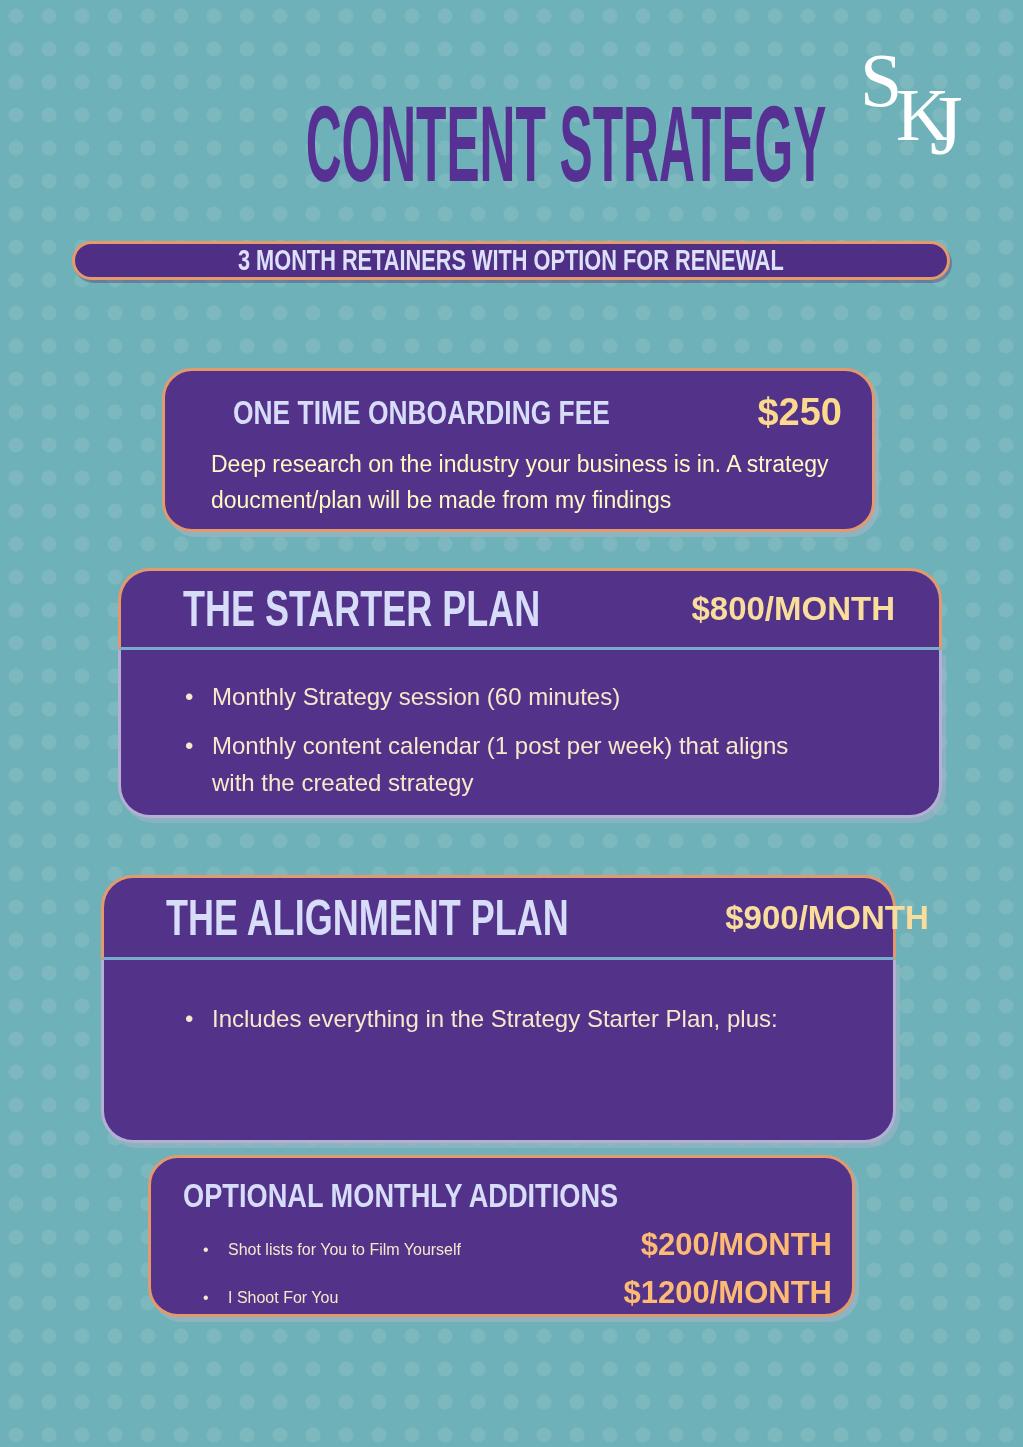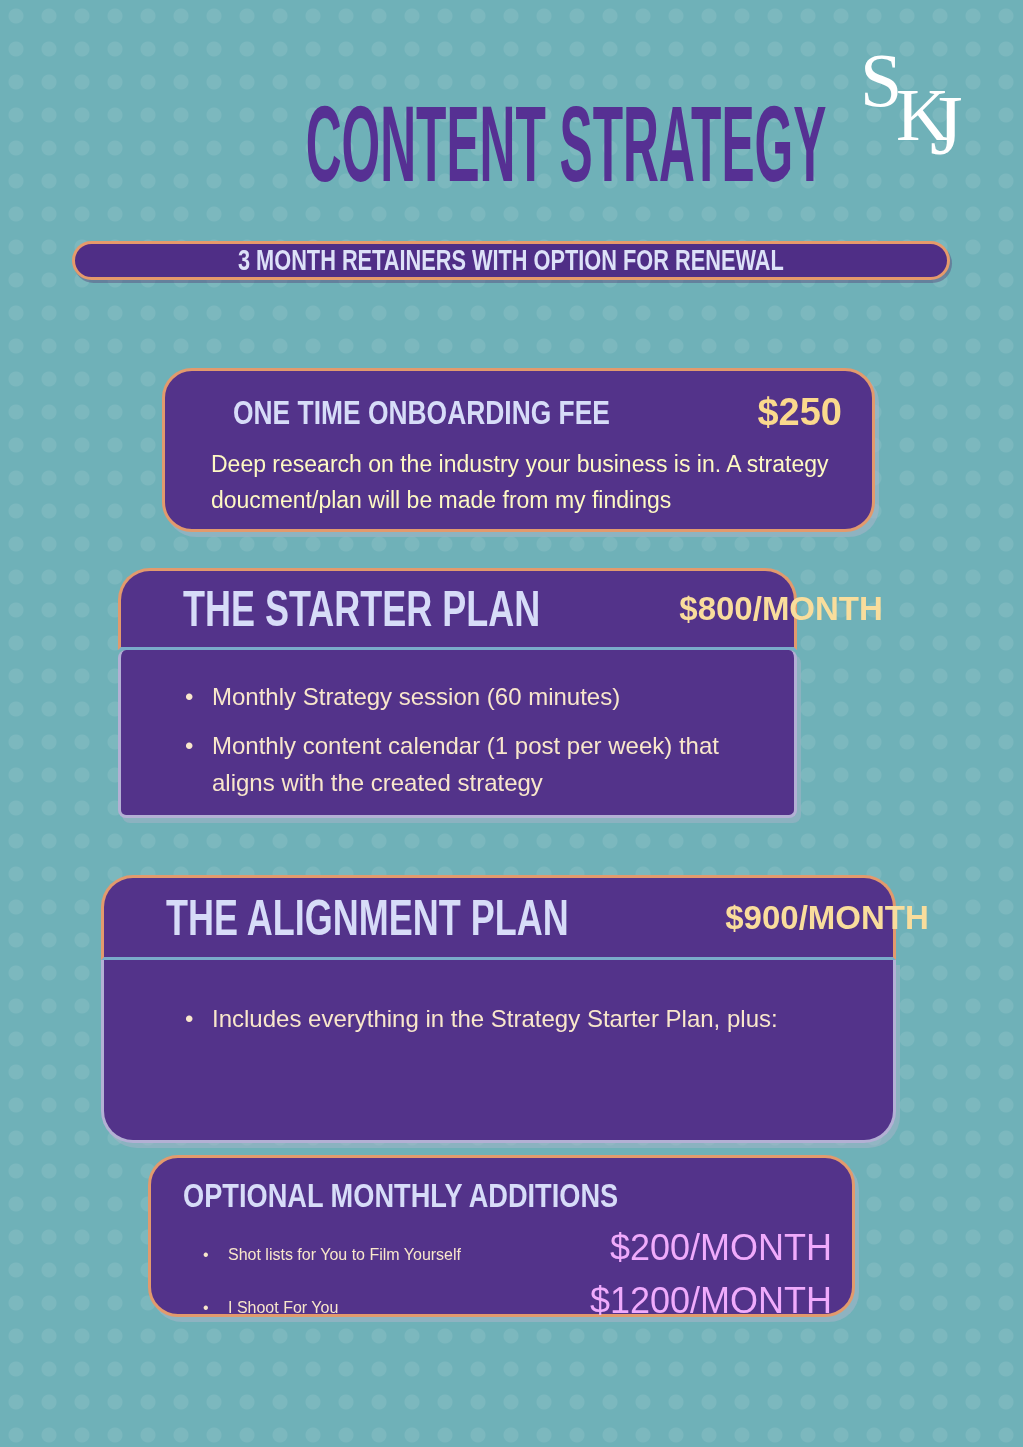--- a/index.html
+++ b/index.html
@@ -79,42 +79,42 @@
     transform:scaleX(0.8);transform-origin:left center;
   }
   .card-onboarding .price{font-size:38px;font-weight:700;color:#FBD98D;}
   .card-onboarding .desc{
     margin:12px 46px 0;width:625px;
     font-size:23px;line-height:36px;color:#fef9c3;
   }
 
   
   .card-split{background:transparent;}
-  .card-starter{left:118px;top:568px;width:679px;}
+  .card-starter{left:118px;top:568px;width:824px;}
   .card-alignment{left:101px;top:855px;width:795px;margin-top:20px;}
   .split-head{
     box-sizing:border-box;
     background:#53338A;
     border:3px solid #E29A6D;
     border-bottom:3px solid #7AABCA;
     border-radius:32px 32px 0 0;
     display:flex;justify-content:space-between;align-items:center;
     padding:0 44px 0 62px;
   }
   .card-starter .split-head{height:82px;}
   .card-alignment .split-head{height:85px;}
   .split-body{
     box-sizing:border-box;
     background:#53338A;
     border:3px solid #B3B0D4;
     border-top:none;
     border-radius:0 0 32px 32px;
     box-shadow:4px 5px 0 rgba(168,180,200,0.5);
   }
-  .card-starter .split-body{height:168px;padding:28px 40px 0 64px;border-radius:8px;}
+  .card-starter .split-body{height:168px;padding:28px 40px 0 64px;}
   .card-alignment .split-body{height:183px;padding:40px 40px 0 81px;}
   .plan-title{
     display:inline-block;white-space:nowrap;
     font-size:50px;font-weight:700;color:#D7DCF8;
     transform:scaleX(0.72);transform-origin:left center;
   }
   .plan-price{font-size:33px;font-weight:700;color:#F9DD9C;white-space:nowrap;}
 
   ul.bullets{margin:0;padding:0;list-style:none;}
   ul.bullets li{
@@ -143,21 +143,21 @@
     padding-left:20px;margin-bottom:8px;
   }
   .addon-label{
     position:relative;padding-left:25px;
     font-size:16px;color:#F9E7CB;line-height:34px;
   }
   .addon-label::before{
     content:"\2022";
     position:absolute;left:0;top:0;color:#F9E7CB;
   }
-  .addon-price{font-size:36px;font-weight:400;color:#f0abfc;white-space:nowrap;}
+  .addon-price{font-size:31px;font-weight:700;color:#fdba74;white-space:nowrap;}
 </style>
 </head>
 <body>
 
 <div class="poster">
 
   <div class="logo">
     <span class="logo-s">S</span>
     <span class="logo-k">K</span>
     <span class="logo-j">J</span>

